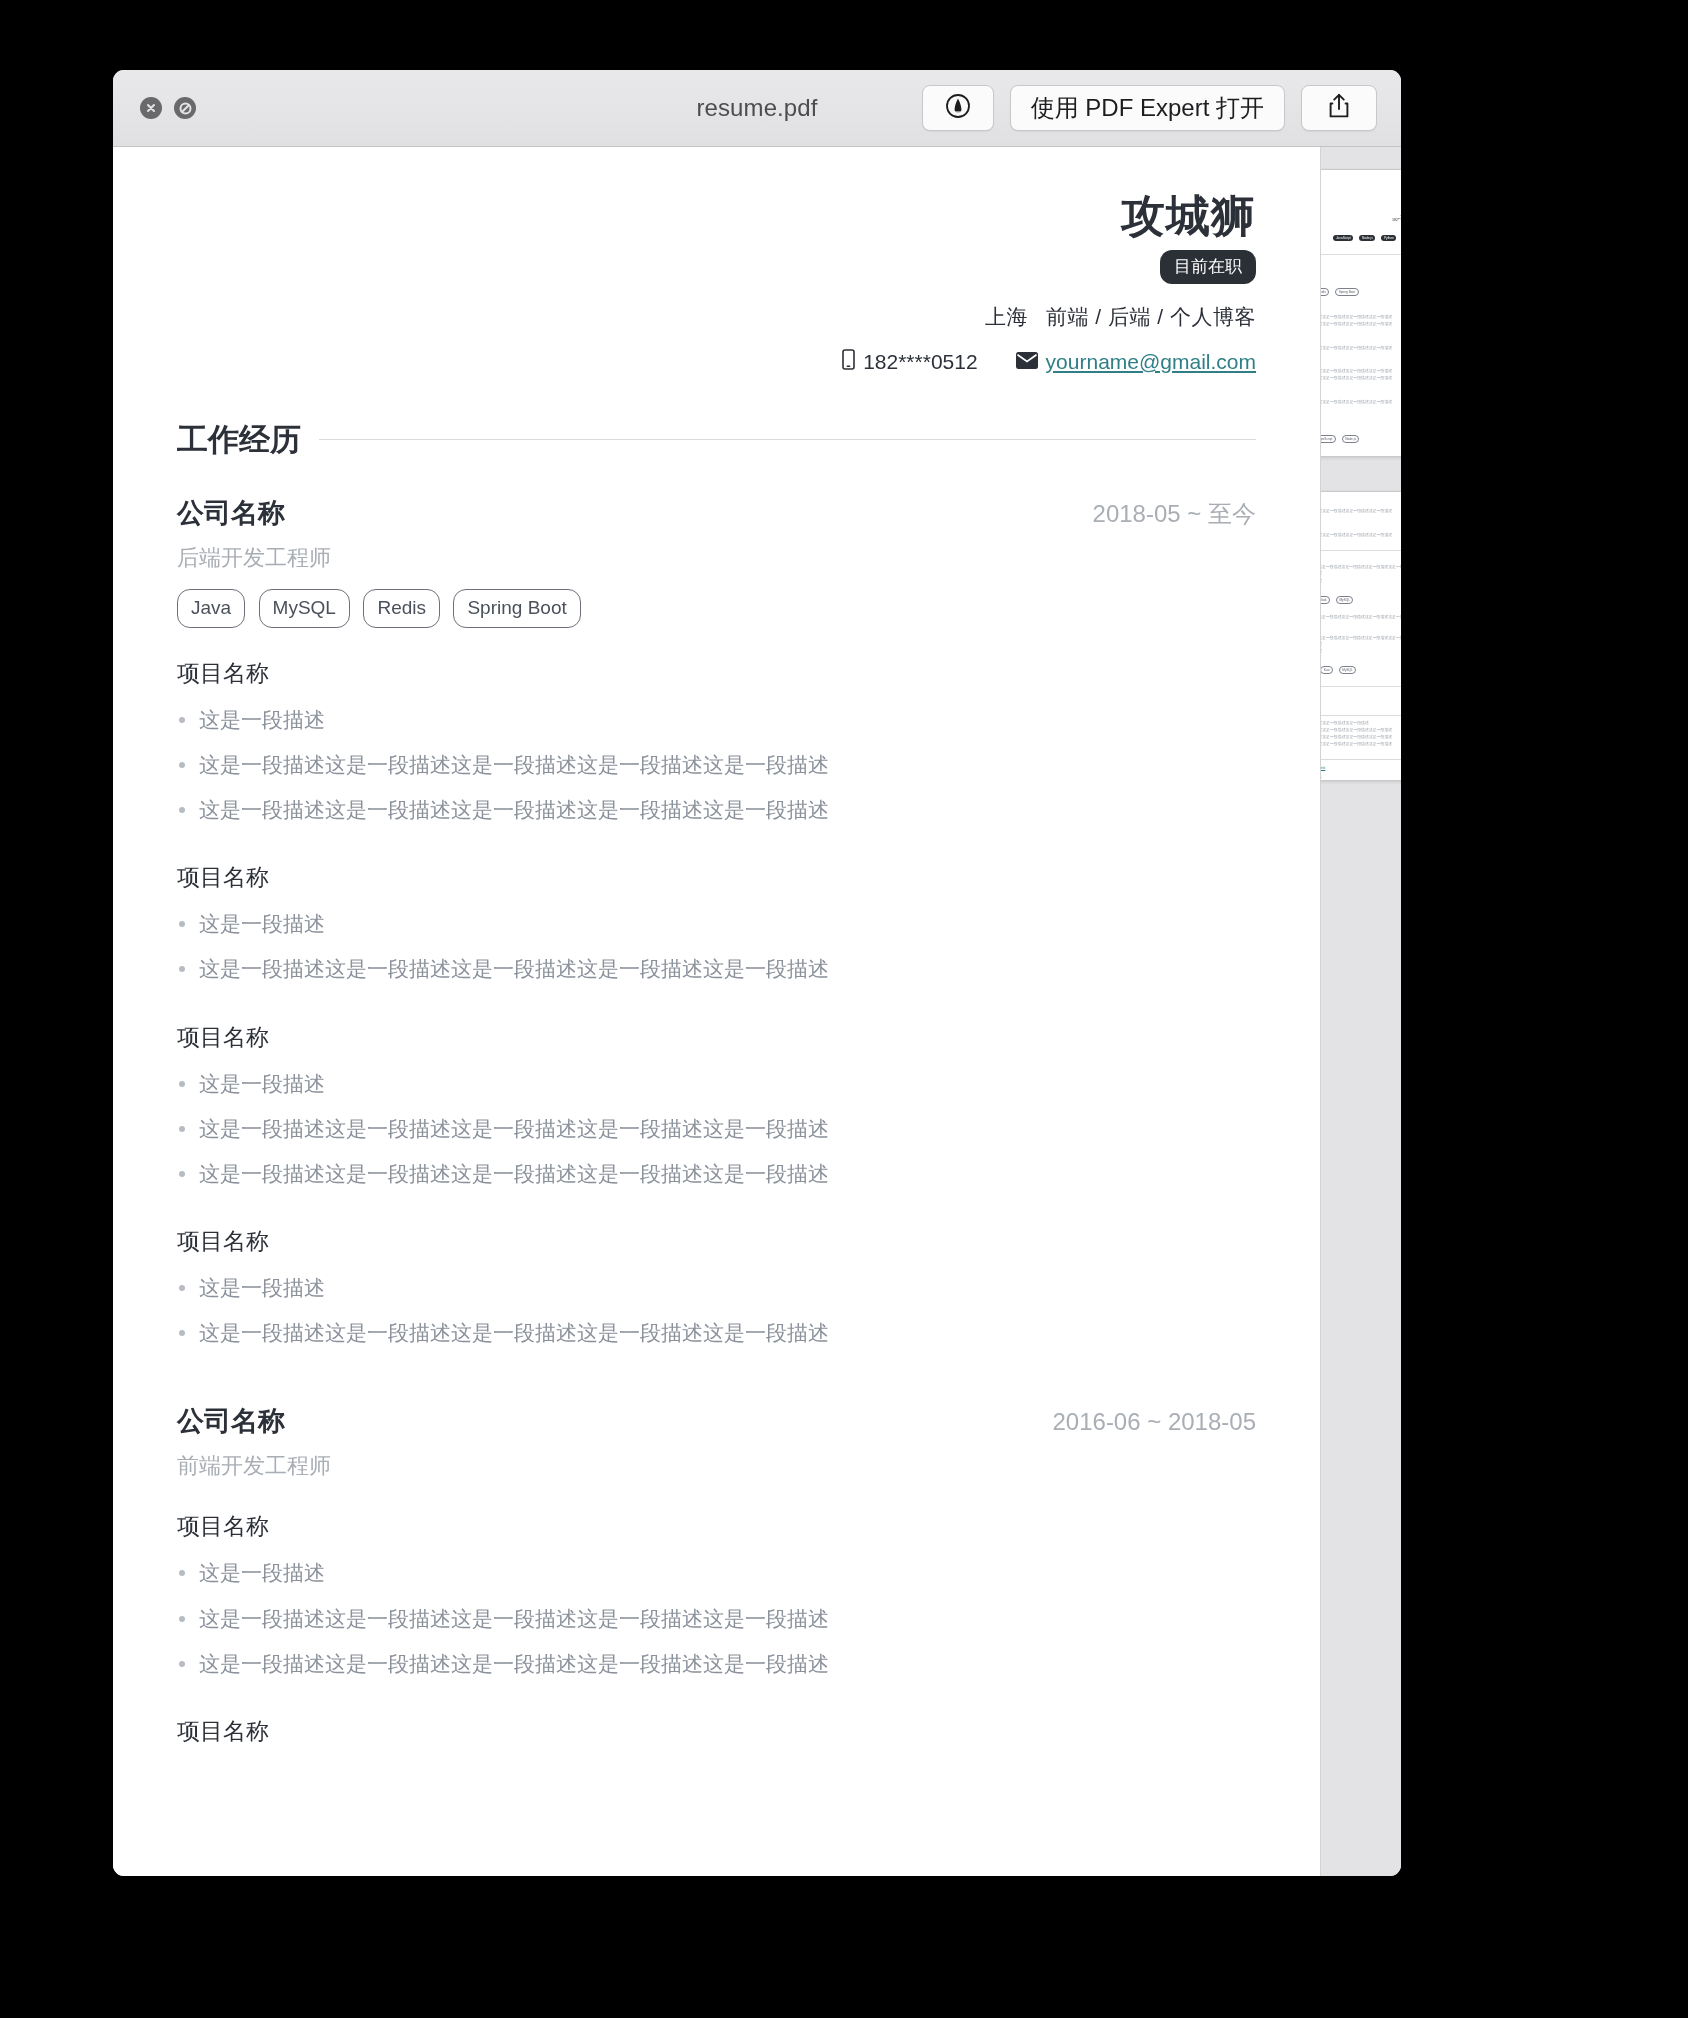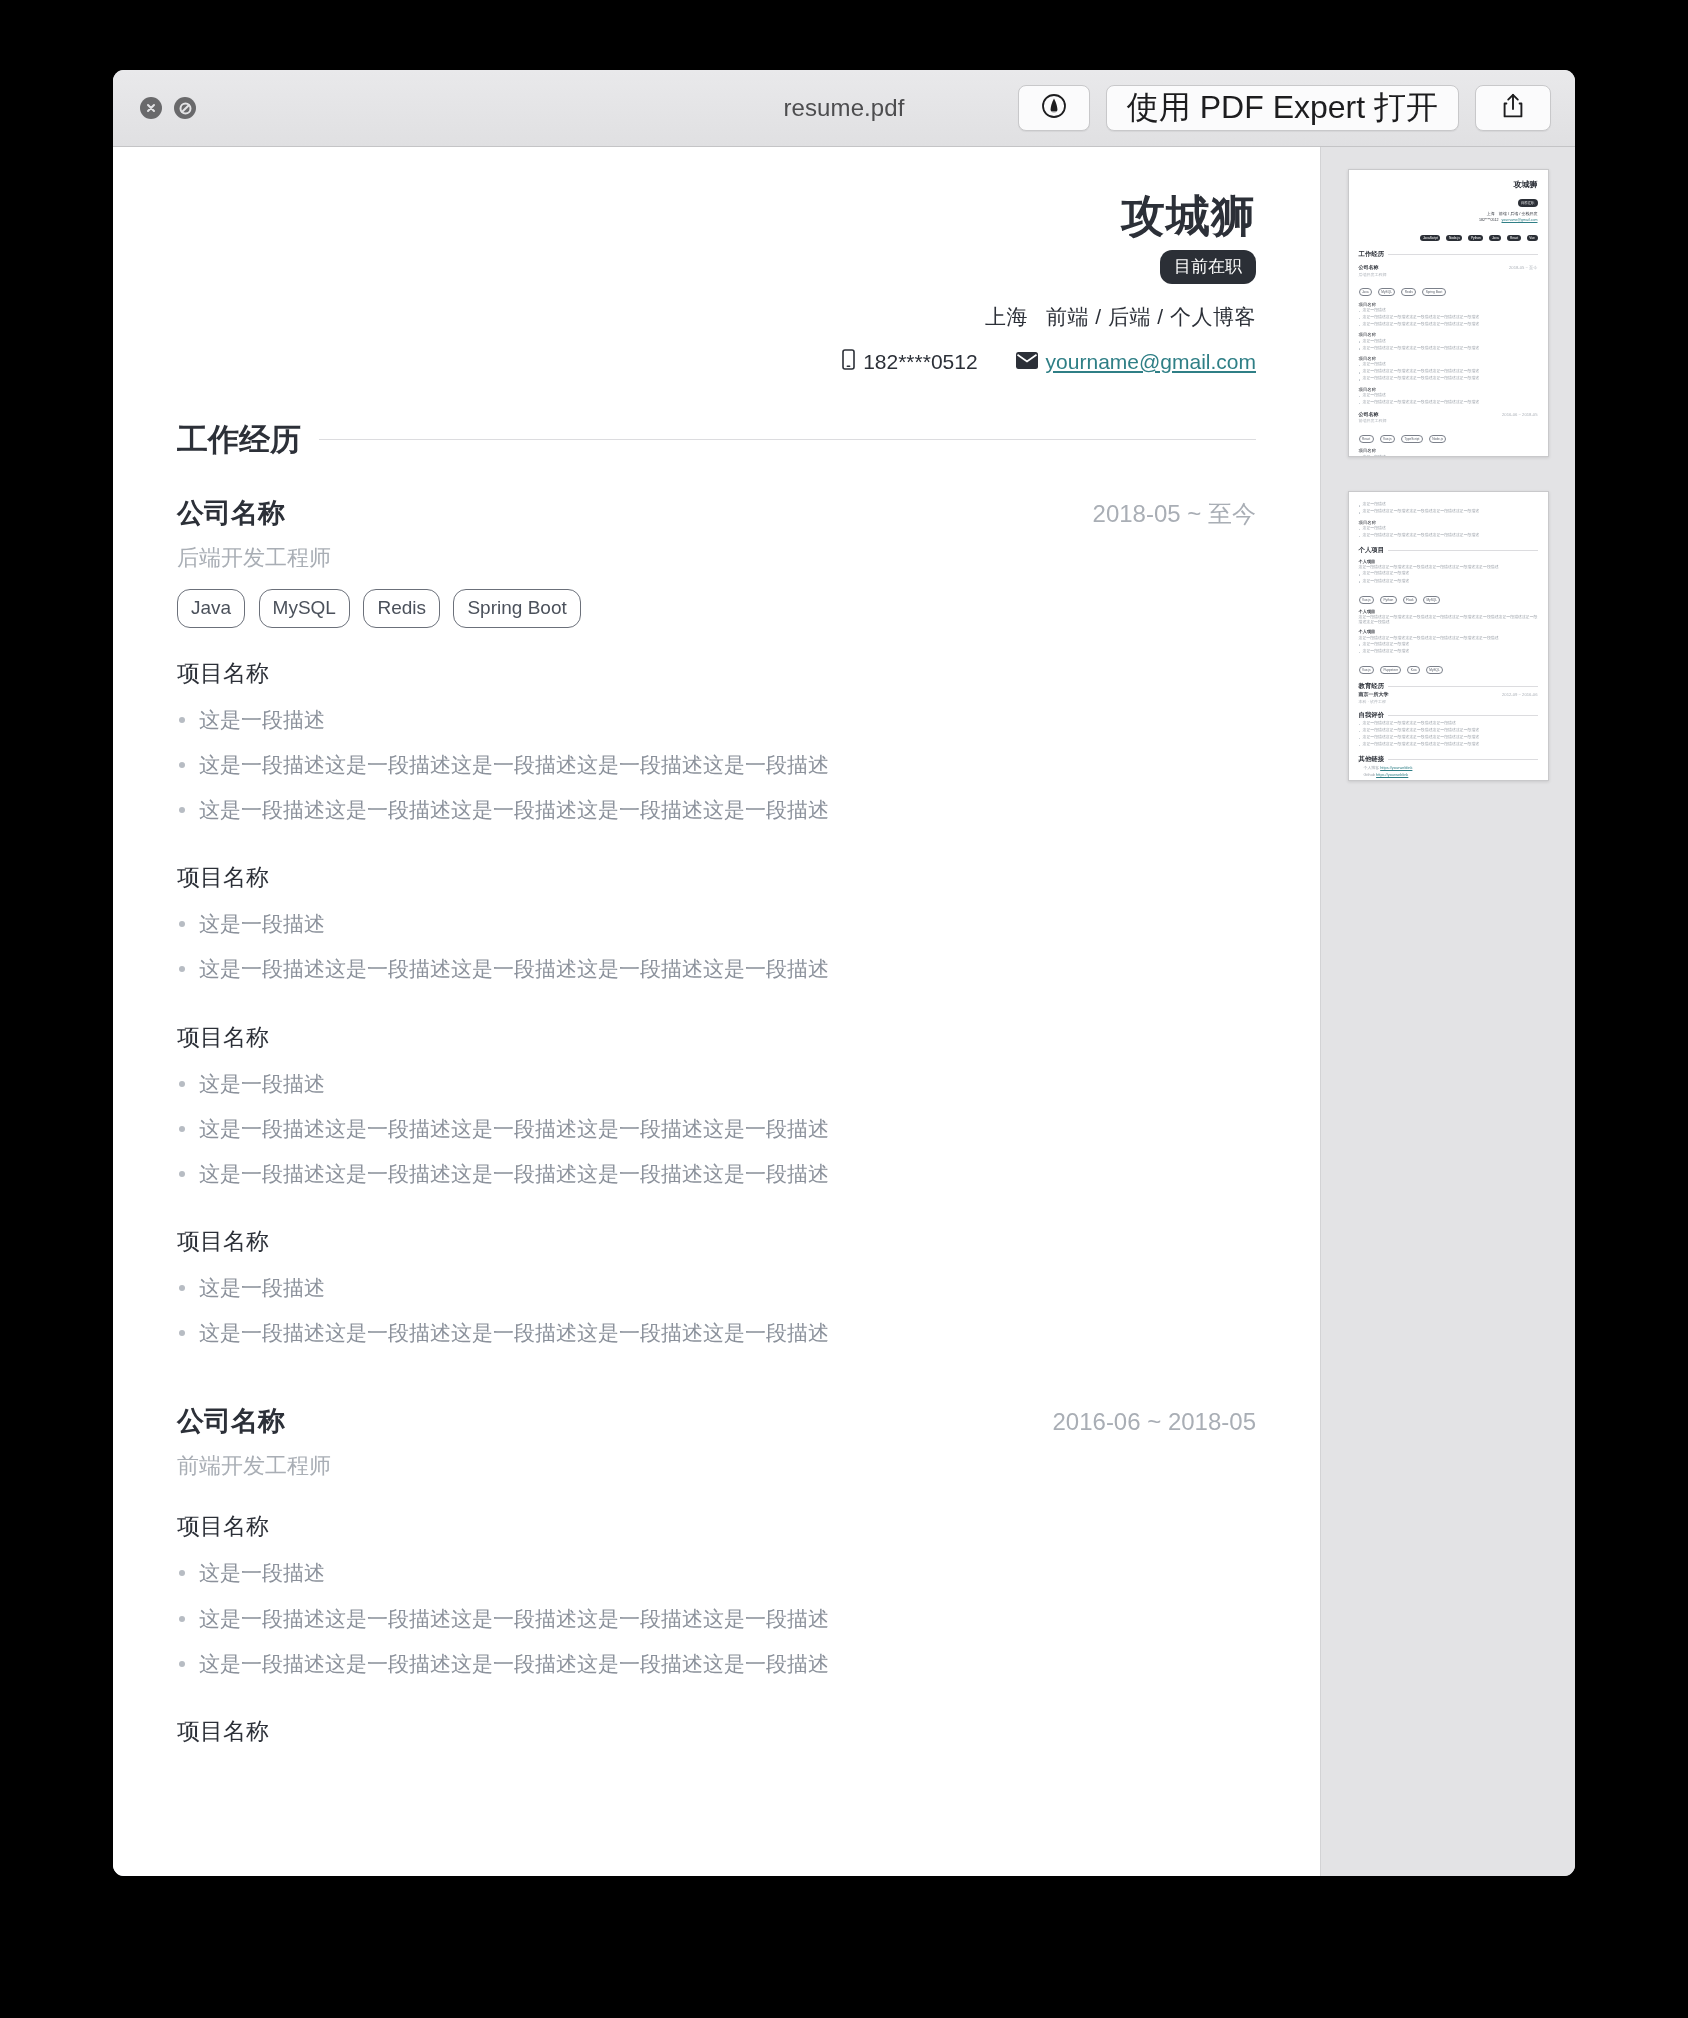--- a/index.html
+++ b/index.html
@@ -7,21 +7,21 @@
     width: 1688px; height: 2018px;
     background: #000000;
     font-family: "Liberation Sans", "DejaVu Sans", sans-serif;
     overflow: hidden;
   }
 
   
   .window {
     position: absolute;
     left: 113px; top: 70px;
-    width: 1462px; height: 1806px;
+    width: 1288px; height: 1806px;
     background: #e3e3e5;
     border-radius: 11px;
     box-shadow: 0 14px 50px rgba(0,0,0,.55);
     overflow: hidden;
     display: flex; flex-direction: column;
   }
 
   
   .titlebar {
     position: relative;
@@ -50,21 +50,21 @@
   .tb-pill {
     background: #fbfbfc;
     border: 1px solid #c8c8ca;
     border-radius: 8px;
     height: 46px;
     display: flex; align-items: center; justify-content: center;
     box-shadow: 0 1px 1px rgba(0,0,0,.06);
     color: #1d1d1f;
   }
   .tb-pill.icon { width: 72px; }
-  .tb-pill.wide { padding: 12px 20px; font-size: 32px; white-space: nowrap; }
+  .tb-pill.wide { padding: 12px 20px; font-size: 24px; white-space: nowrap; }
   .tb-pill.share { width: 76px; }
 
   
   .wbody { flex: 1; display: flex; min-height: 0; }
 
   .doc-pane {
     width: 1208px;
     background: #ffffff;
     overflow: hidden;
     position: relative;

